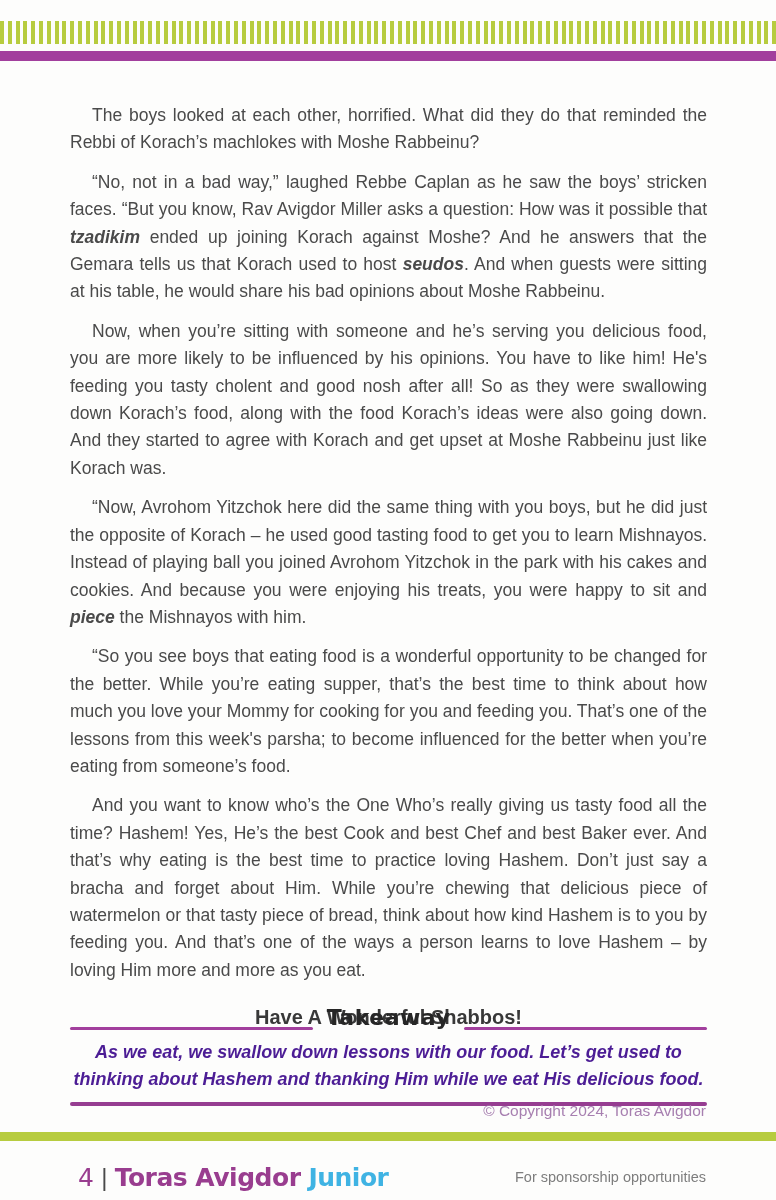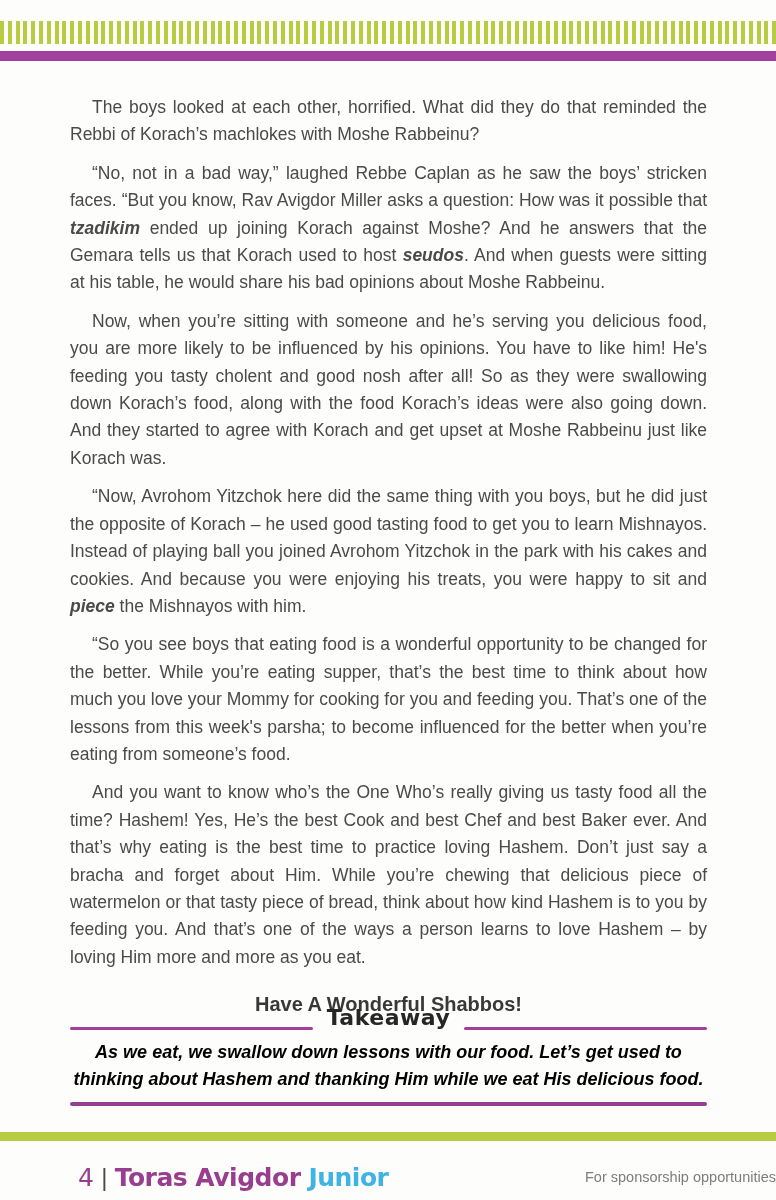--- a/index.html
+++ b/index.html
@@ -22,21 +22,21 @@
   }
   .top-bar{
     position:absolute;top:51px;left:0;width:776px;height:10px;
     background:var(--purple);
   }
   
   .content{
     position:absolute;top:90px;left:70px;width:637px;
   }
   .body-para{
-    margin:4px 0 11px 0;
+    margin:12px 0 11px 0;
     font-size:17.5px;line-height:27.4px;
     color:#4a4a4a;
     text-align:justify;
     text-indent:22px;
   }
   .body-para em{font-style:italic;font-weight:bold;}
   .greeting{
     margin:22px 0 0 0;
     text-align:center;
     font-size:20px;font-weight:bold;
@@ -56,21 +56,21 @@
     padding:0 14px;
     font-family:"DejaVu Sans", sans-serif;
     font-size:22px;font-weight:800;letter-spacing:0.5px;
     color:#262626;
   }
   .takeaway-text{
     margin:9px 0 0 0;
     text-align:center;
     font-size:18px;line-height:27px;
     font-weight:bold;font-style:italic;
-    color:#000000;
+    color:#4c1d95;
   }
   .takeaway-rule{
     margin-top:9px;height:4px;background:var(--purple-dark);border-radius:2px;
   }
   .copyright{
     position:absolute;right:70px;top:1102px;
     font-size:15.5px;color:#a77fb0;
   }
   
   .bottom-bar{
@@ -85,20 +85,21 @@
     margin-left:78px;
     font-family:"DejaVu Sans", sans-serif;
     font-size:25px;letter-spacing:-0.5px;
     white-space:nowrap;
   }
   .page-number{color:var(--brand-purple);font-weight:normal;}
   .footer-sep{color:#4a4a4a;font-weight:normal;padding:0 7px;font-size:23px;}
   .brand-main{color:var(--brand-purple);font-weight:800;}
   .brand-suffix{color:var(--brand-cyan);font-weight:800;padding-left:8px;}
   .footer-contact{
+    margin-right:70px;
     text-align:right;
     font-size:14.5px;line-height:20px;
     color:#7d7d7d;
   }
 </style>
 </head>
 <body>
 
 <div class="page">
 
@@ -120,20 +121,21 @@
   <div class="takeaway">
     <div class="takeaway-header">
       <div class="takeaway-line"></div>
       <div class="takeaway-title">Takeaway</div>
       <div class="takeaway-line"></div>
     </div>
     <p class="takeaway-text">As we eat, we swallow down lessons with our food. Let’s get used to thinking about Hashem and thanking Him while we eat His delicious food.</p>
     <div class="takeaway-rule"></div>
   </div>
 
+  <div class="copyright">© Copyright 2024, Toras Avigdor</div>
 
   <div class="bottom-bar"></div>
 
   <div class="footer">
     <div class="footer-brand">
       <span class="page-number">4</span><span class="footer-sep">|</span><span class="brand-main">Toras Avigdor</span><span class="brand-suffix">Junior</span>
     </div>
     <div class="footer-contact">
       <div>For sponsorship opportunities</div>
     </div>

